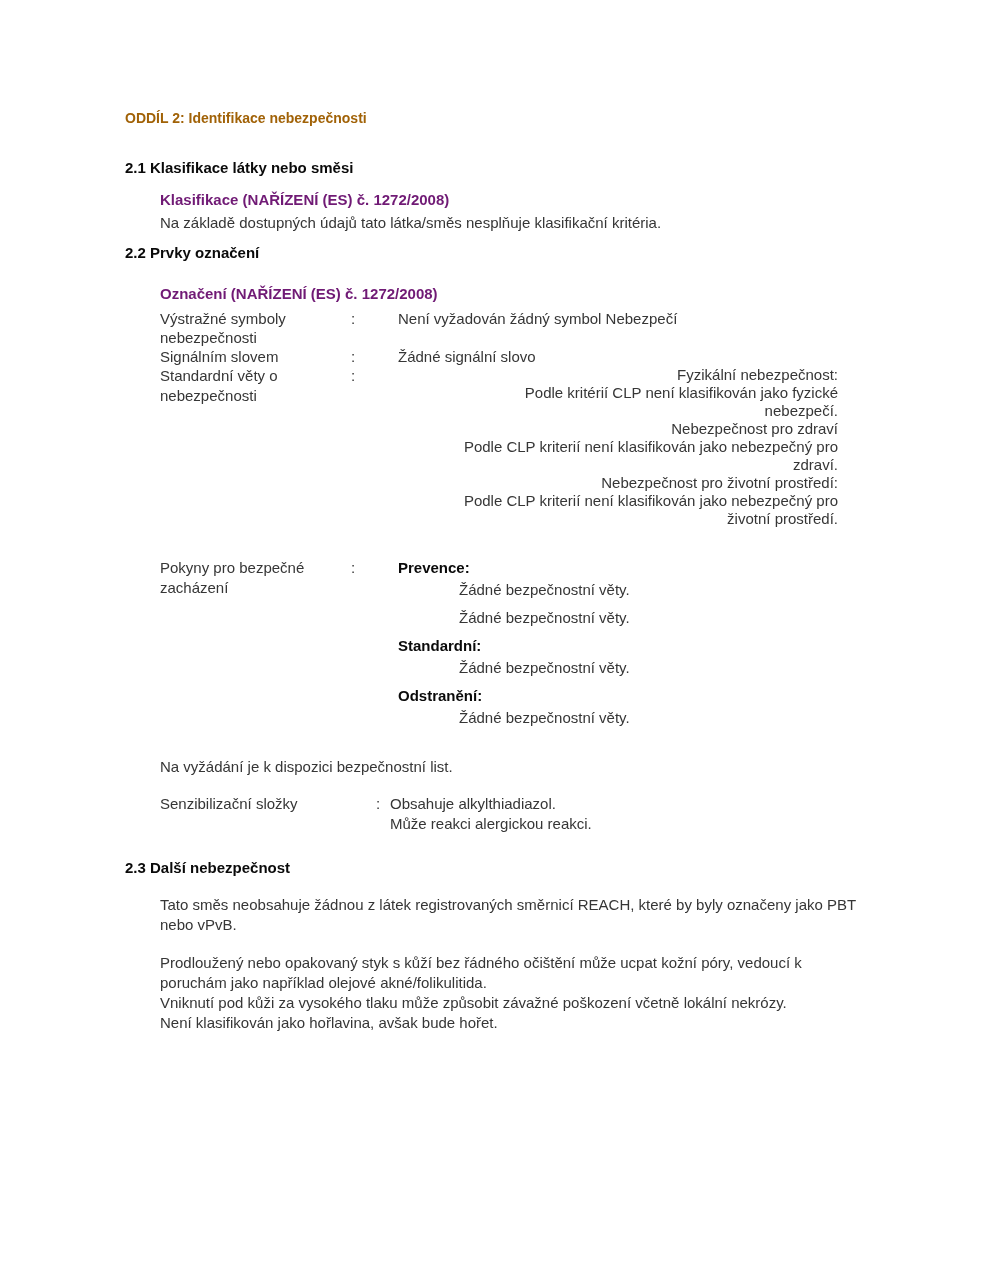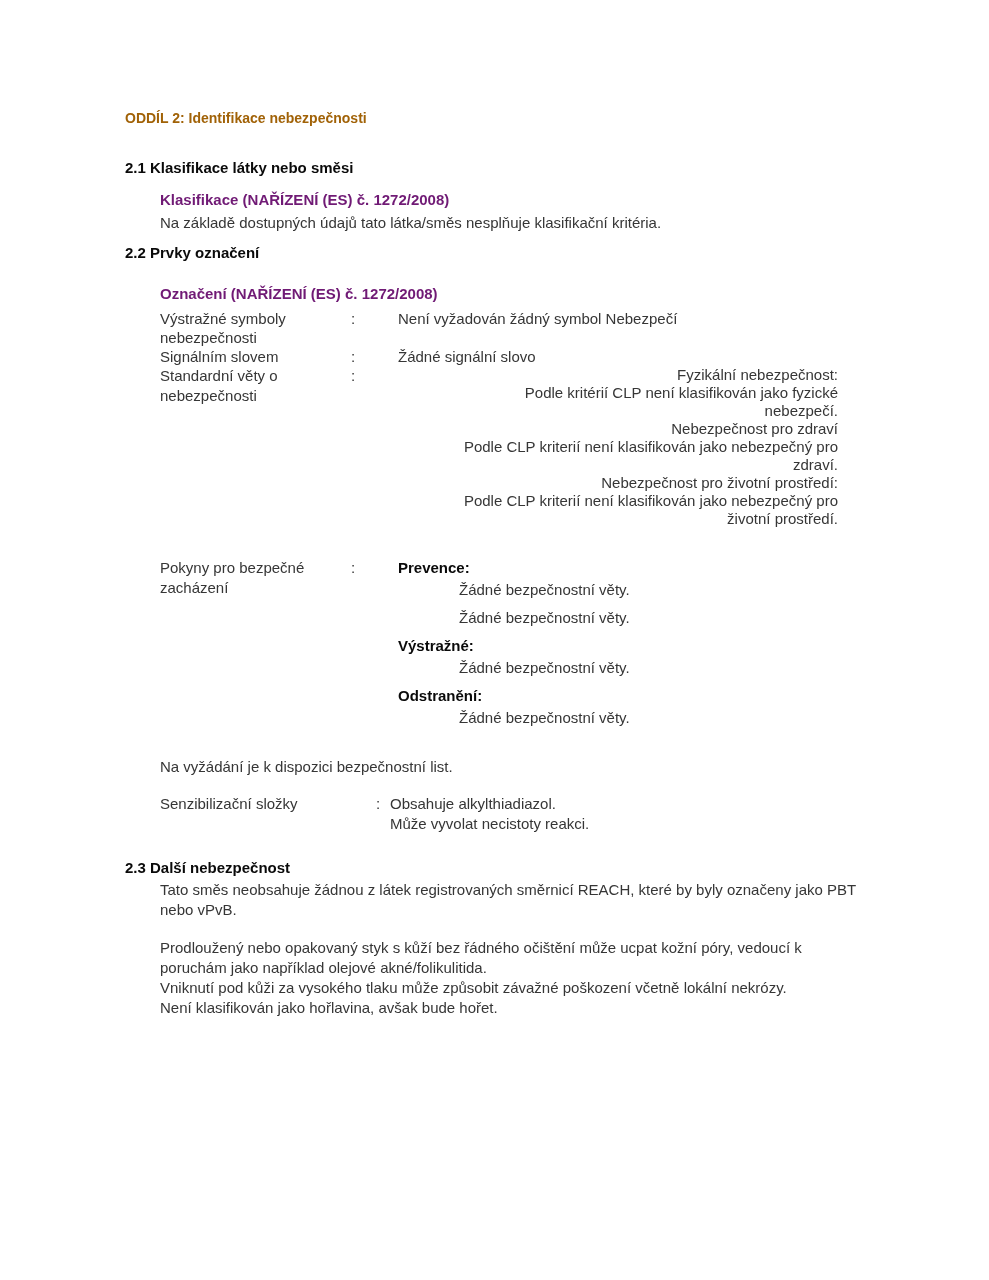--- a/index.html
+++ b/index.html
@@ -36,21 +36,21 @@
   .kv-statements .value p { line-height:18px; text-indent:61px;text-align:right; }
   .kv-statements .col-label, .kv-statements .col-colon { line-height:20px; }
   .kv-precaution { margin-top:30px; line-height:20px; }
   .group { margin-bottom:8px; }
   .group-heading { font-weight:bold; color:#0a0a0a; }
   .group-text { margin-top:2px; padding-left:61px; }
   .sds-note { margin-left:35px; margin-top:21px; }
   .kv-sens { grid-template-columns:216px 14px 1fr; margin-top:17px; line-height:20px; }
   .s23-body { margin-left:35px; }
   .s23-body p { max-width:705px; }
-  .p-tato { margin-top:2px; }
+  .p-tato { margin-top:17px; }
   .p-prodl { margin-top:18px; }
 </style>
 </head>
 <body>
 
 <div class="page">
 
   <div class="title">ODDÍL 2: Identifikace nebezpečnosti</div>
 
   <div class="h2 h2-21">2.1 Klasifikace látky nebo směsi</div>
@@ -90,38 +90,38 @@
     <div class="col-colon">:</div>
     <div class="value">
       <div class="group">
         <div class="group-heading">Prevence:</div>
         <div class="group-text">Žádné bezpečnostní věty.</div>
       </div>
       <div class="group">
         <div class="group-text">Žádné bezpečnostní věty.</div>
       </div>
       <div class="group">
-        <div class="group-heading">Výstražné:</div>
+        <div class="group-heading">Standardní:</div>
         <div class="group-text">Žádné bezpečnostní věty.</div>
       </div>
       <div class="group">
         <div class="group-heading">Odstranění:</div>
         <div class="group-text">Žádné bezpečnostní věty.</div>
       </div>
     </div>
   </div>
 
   <p class="sds-note">Na vyžádání je k dispozici bezpečnostní list.</p>
 
   <div class="kv kv-sens">
     <div class="col-label">Senzibilizační složky</div>
     <div class="col-colon">:</div>
     <div class="value">
       <p>Obsahuje alkylthiadiazol.</p>
-      <p>Může vyvolat necistoty reakci.</p>
+      <p>Může reakci alergickou reakci.</p>
     </div>
   </div>
 
   <div class="h2 h2-23">2.3 Další nebezpečnost</div>
   <div class="s23-body">
     <p class="p-tato">Tato směs neobsahuje žádnou z látek registrovaných směrnicí REACH, které by byly označeny jako PBT nebo vPvB.</p>
     <p class="p-prodl">Prodloužený nebo opakovaný styk s kůží bez řádného očištění může ucpat kožní póry, vedoucí k poruchám jako například olejové akné/folikulitida.</p>
     <p>Vniknutí pod kůži za vysokého tlaku může způsobit závažné poškození včetně lokální nekrózy.</p>
     <p>Není klasifikován jako hořlavina, avšak bude hořet.</p>
   </div>

